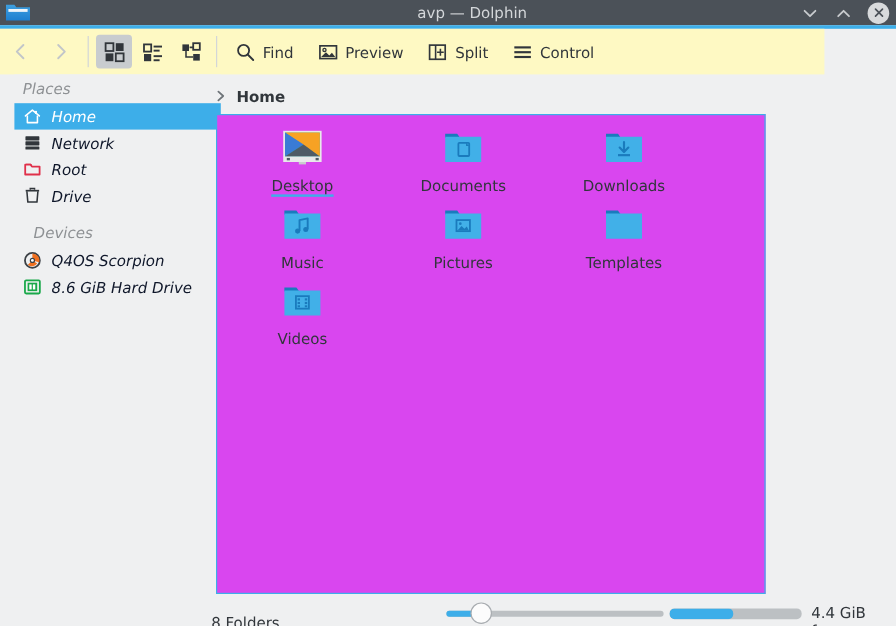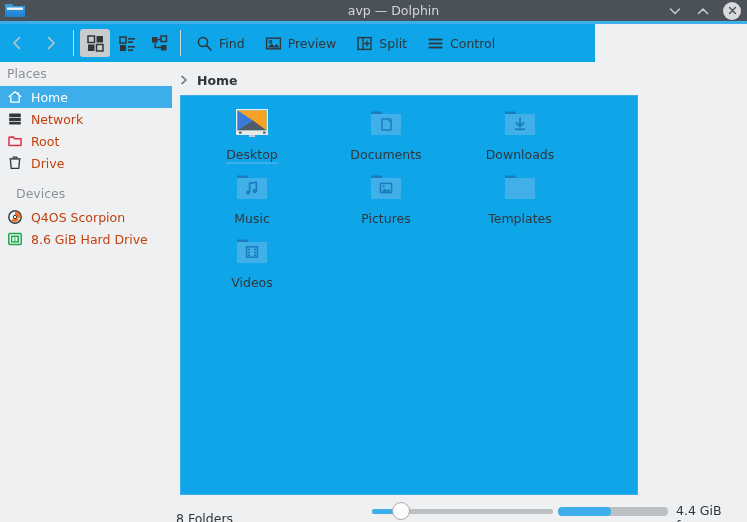--- a/index.html
+++ b/index.html
@@ -36,22 +36,22 @@
   .win-btn { width: 16px; height: 16px; display: block; cursor: pointer; }
   .win-close {
     width: 18px; height: 18px; border-radius: 50%;
     background: #d8dadc;
     display: flex; align-items: center; justify-content: center;
     cursor: pointer;
   }
 
   
   .toolbar {
-    position: absolute; left: 0; top: 24px; width: 595px; height: 38px;
-    background: #0ea5e9;
+    position: absolute; left: 0; top: 24px; width: 687px; height: 38px;
+    background: #fef9c3;
     display: flex; align-items: center;
   }
   .nav-btn {
     width: 34px; height: 30px;
     display: flex; align-items: center; justify-content: center;
     cursor: default;
   }
   .tb-sep {
     width: 1px; height: 26px; background: #d3d6d8; margin: 0 5px;
   }
@@ -63,47 +63,48 @@
   .view-btn.active { background: #c8cccf; }
   .tb-item {
     height: 28px; display: flex; align-items: center; gap: 6px;
     padding: 0 8px; margin: 0 2px; border-radius: 3px;
     cursor: pointer; color: #31363b; font-size: 12.5px;
   }
   .tb-icon { width: 17px; height: 17px; display: block; }
 
   
   .sidebar {
-    position: absolute; left: 0; top: 62px; width: 172px; height: 436px;
+    position: absolute; left: 12px; top: 62px; width: 172px; height: 436px;
     background: #eff0f1;
+    font-style: italic;
   }
   .sb-header {
     height: 24px; line-height: 24px; padding-left: 7px;
     color: #8e9194; font-size: 12.5px;
   }
   .sb-item {
     height: 22px; display: flex; align-items: center;
     padding-left: 7px; gap: 8px; cursor: pointer;
-    color: #c2410c; font-size: 12.5px;
+    color: #0f172a; font-size: 12.5px;
   }
   .sb-item.selected { background: #3daee9; color: #ffffff; }
   .sb-icon { width: 16px; height: 16px; display: block; flex: none; }
 
   
   .breadcrumb {
     position: absolute; left: 178px; top: 68px; width: 565px; height: 24px;
     display: flex; align-items: center; gap: 7px;
     cursor: pointer;
   }
   .crumb-text { color: #31363b; font-size: 12.5px; font-weight: bold; }
 
   
   .content {
     position: absolute; left: 180px; top: 95px; width: 458px; height: 400px;
-    background: #0ea5e9; border: 1px solid #3daee9;
+    background: #d946ef; border: 1px solid #3daee9;
     overflow: hidden;
   }
   .icon-grid {
     display: flex; flex-wrap: wrap;
     padding: 6px 0 0 4px;
   }
   .grid-cell {
     width: 134px; height: 64px;
     display: flex; flex-direction: column; align-items: center;
     justify-content: flex-start;

